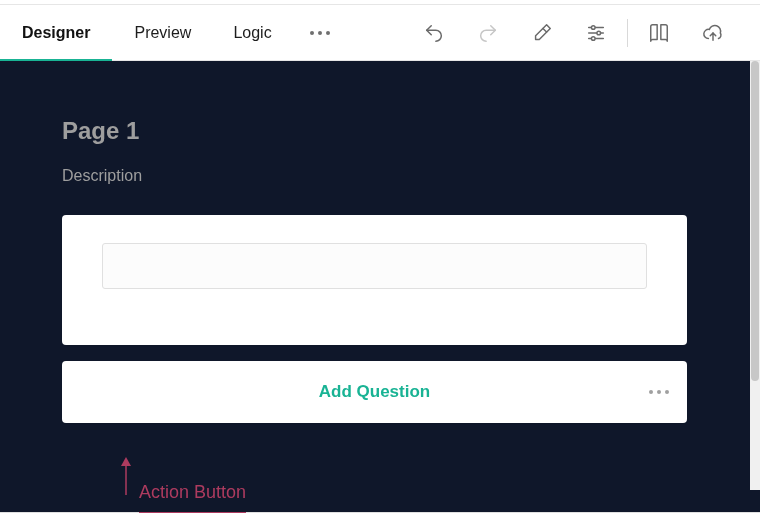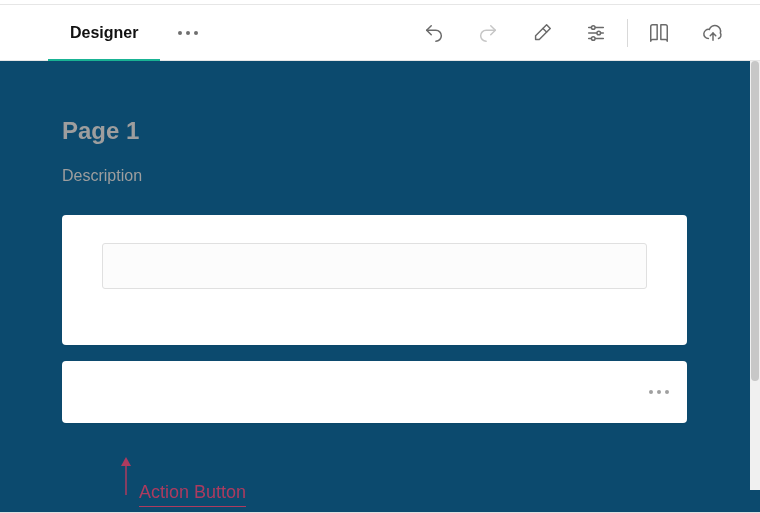--- a/index.html
+++ b/index.html
@@ -2,69 +2,75 @@
 <html><head>
 <meta charset="utf-8">
 <style>
   * { box-sizing: border-box; margin: 0; padding: 0; }
   html, body { width: 760px; height: 513px; font-family: "Segoe UI", Arial, sans-serif; background: #fff; overflow: hidden; }
   .root { width: 760px; height: 513px; position: relative; }
   .hr-top { position:absolute; left:0; right:0; top:4px; height:1px; background:#e6e6e6; }
 
   
   .header { position:absolute; left:0; right:0; top:5px; height:56px; display:flex; align-items:center; padding:0 4px 0 0; border-bottom:1px solid #e6e6e6; background:#fff; }
-  .tabs { display:flex; align-items:stretch; height:100%;padding-left:48px; }
+  .tabs { display:flex; align-items:stretch; height:100%; }
   .tab { height:100%; display:flex; align-items:center; padding:0 22px; font-size:16px; color:#1d1d1d; cursor:pointer; }
   .tab.logic { padding:0 20px; }
   .tab.active { font-weight:700; color:#111; position:relative; }
   .tab.active::after { content:""; position:absolute; left:0; right:0; bottom:-1px; height:2px; background:#19b394; }
   .dots-btn { height:100%; display:flex; align-items:center; padding:0 18px; cursor:pointer; }
   .dots { display:flex; gap:4px; }
   .dots span { width:4px; height:4px; border-radius:50%; background:#6f6f6f; }
 
   .toolbar { margin-left:auto; display:flex; align-items:center; height:100%; padding-right:16px; }
   .tbtn { width:54px; height:100%; display:flex; align-items:center; justify-content:center; cursor:pointer; }
   .tbtn svg { width:22px; height:22px; stroke:#6a6a6a; fill:none; stroke-width:1.6; stroke-linecap:round; stroke-linejoin:round; }
   .tbtn.disabled svg { stroke:#c6c6c6; }
   .divider { width:1px; height:28px; background:#d9d9d9; margin:0 4px; }
 
   
-  .canvas-wrap { position:absolute; left:0; top:61px; right:0; bottom:0; background:#0c4a6e; border-bottom:1px solid #e0e0e0; }
+  .canvas-wrap { position:absolute; left:0; top:61px; right:0; bottom:0; background:#0f172a; border-bottom:1px solid #e0e0e0; }
   .canvas { position:absolute; left:0; right:10px; top:0; bottom:22px; overflow-y:auto; padding:56px 0 30px 0; }
   .scrollbar-track { position:absolute; right:0; top:0; width:10px; bottom:22px; background:#f0f0f0; }
   .scrollbar-thumb { position:absolute; right:1px; top:0; width:8px; height:320px; background:#c7c7c7; border-radius:4px; }
 
   .section { width:625px; margin:0 0 0 62px; }
   .page-title { font-size:24px; font-weight:700; color:#9e9e9e; cursor:pointer; }
   .page-desc { font-size:16px; color:#9e9e9e; margin-top:22px; cursor:pointer; }
 
   .card { background:#fff; border-radius:4px; box-shadow:0 1px 2px rgba(0,0,0,.05); }
   .question-card { margin-top:30px; padding:28px 40px 56px 40px; }
   .qlabel { font-size:17px; color:#1d1d1d; margin-bottom:26px; }
   .qinput { width:100%; height:46px; border:1px solid #e0e0e0; border-radius:3px; padding:0 12px; font-size:16px; color:#333; background:#fcfcfc; }
 
   .addq-card { margin-top:16px; height:62px; display:flex; align-items:center; position:relative; }
   .addq-label { flex:1; text-align:center; font-size:17px; font-weight:700; color:#19b394; cursor:pointer; }
   .addq-more { position:absolute; right:18px; top:0; bottom:0; display:flex; align-items:center; cursor:pointer; }
   .addq-more .dots span { background:#a0a0a0; width:4px; height:4px; }
 
   
   .anno-arrow { position:absolute; }
-  .anno-label { position:absolute; color:#ad3b5f; font-size:18px; font-family:"Segoe UI", Arial, sans-serif; border-bottom:1px solid #ad3b5f; padding-bottom:3px; }
+  .anno-label { position:absolute; color:#ad3b5f; font-size:18px; font-family:"Segoe UI", Arial, sans-serif; border-bottom:1px solid #ad3b5f; padding-bottom:9px; }
 </style>
 </head>
 <body>
 <div class="root">
 
 <div class="hr-top"></div>
 
 <div class="header">
   <div class="tabs">
     <div class="tab active">
           <span>Designer</span>
+        </div>
+    <div class="tab">
+          <span>Preview</span>
+        </div>
+    <div class="tab logic">
+          <span>Logic</span>
         </div>
     <div class="dots-btn">
       <div class="dots">
             <span></span>
             <span></span>
             <span></span>
           </div>
     </div>
   </div>
 
@@ -118,20 +124,21 @@
   <div class="canvas">
     <div class="section">
       <div class="page-title">Page 1</div>
       <div class="page-desc">Description</div>
 
       <div class="card question-card">
         <input class="qinput" type="text" value="" style="">
       </div>
 
       <div class="card addq-card">
+        <div class="addq-label">Add Question</div>
         <div class="addq-more">
           <div class="dots">
                 <span></span>
                 <span></span>
                 <span></span>
               </div>
         </div>
       </div>
     </div>
   </div>

